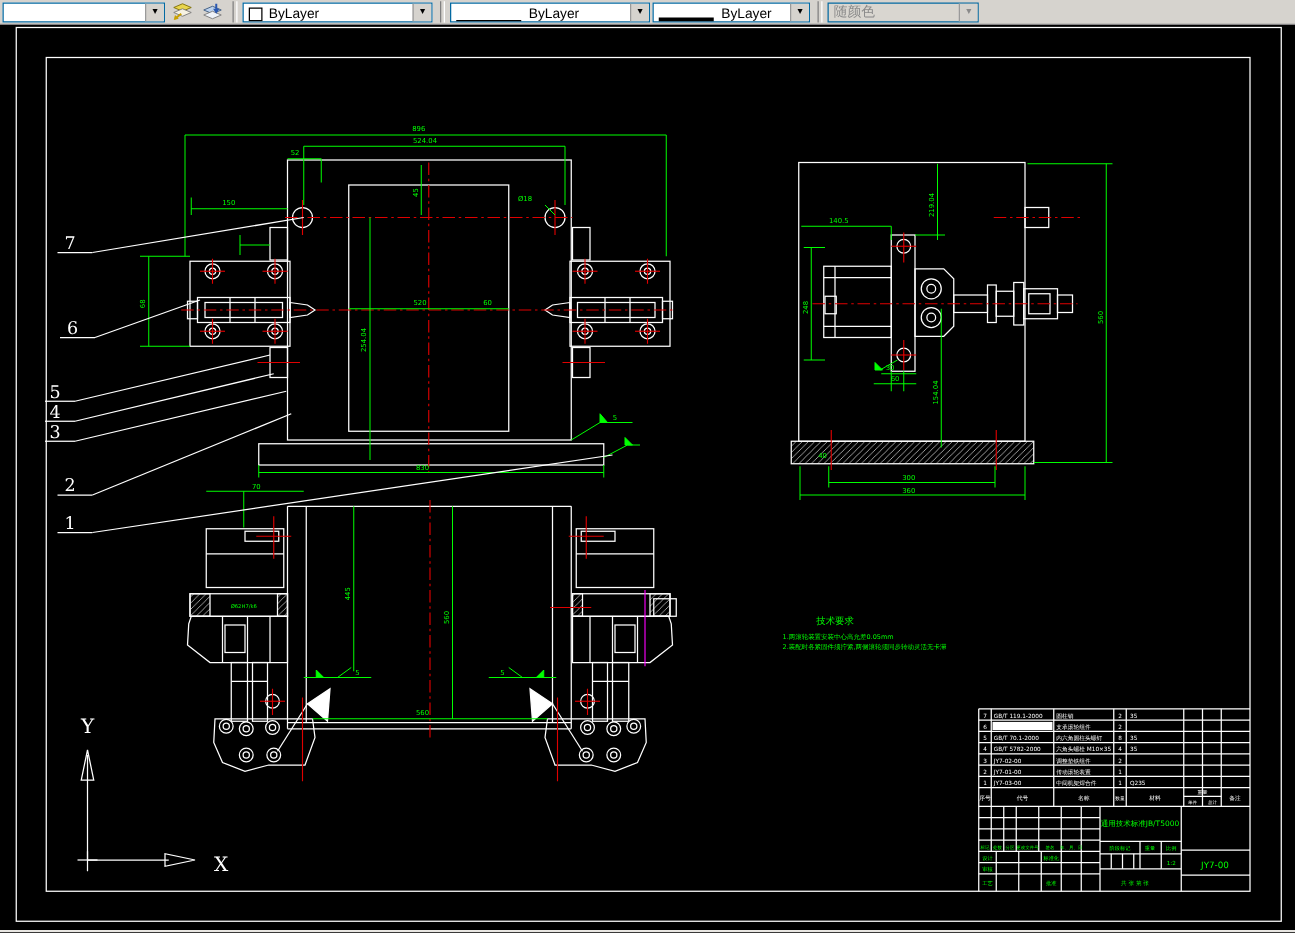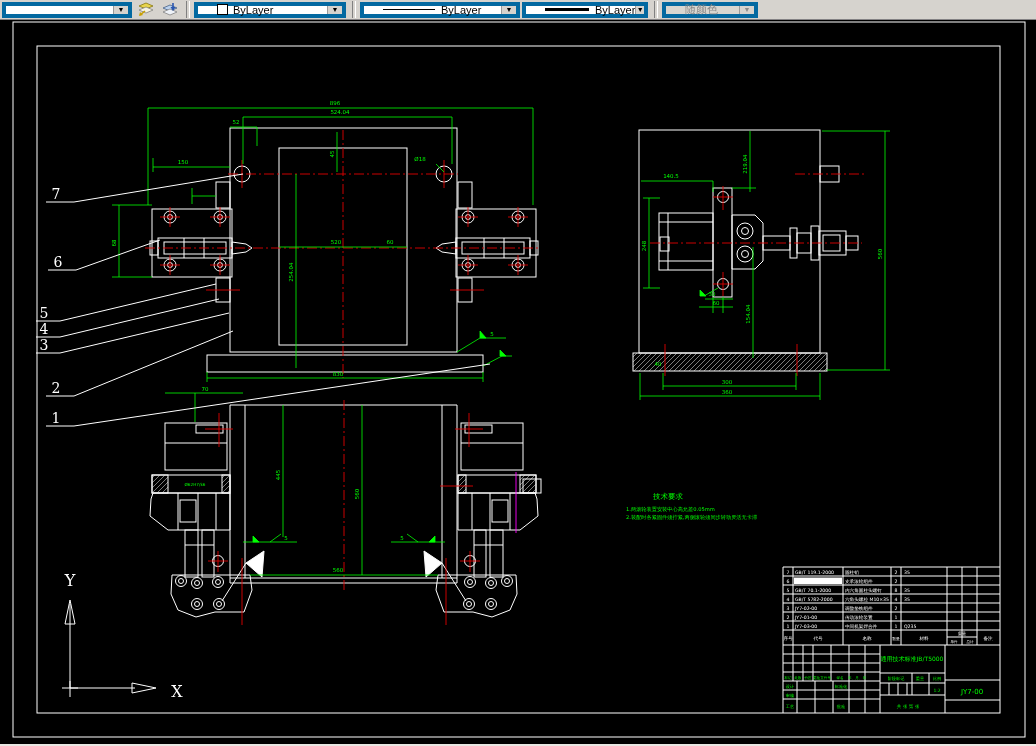--- a/index.html
+++ b/index.html
@@ -1,19 +1,19 @@
 <!DOCTYPE html>
 <html><head>
 <meta charset="utf-8">
 <style>
   html,body{margin:0;padding:0;background:#000;width:1036px;height:746px;overflow:hidden}
   .toolbar{height:20px;background:#d6d3ce;display:flex;align-items:center;padding:0 2px;box-sizing:border-box;
            border-bottom:1px solid #848284;font-family:"Liberation Sans",sans-serif;font-size:11px;color:#000}
-  .combo{background:#fff;border:4px solid #0369a1;height:16px;display:flex;align-items:center;box-sizing:border-box;
-         padding-left:19px;margin-right:2px;white-space:nowrap}
+  .combo{background:#fff;border:1px solid #0369a1;height:16px;display:flex;align-items:flex-end;box-sizing:border-box;
+         padding-left:4px;margin-right:2px;white-space:nowrap}
   .combo .arrow{margin-left:auto;width:14px;height:100%;background:#d6d3ce;border-left:1px solid #9a9a9a;
                 display:flex;align-items:center;justify-content:center;font-size:7px;color:#000}
   .combo.disabled{background:#d9d6d0;color:#8a8a8a}
   .combo.disabled .arrow{color:#8a8a8a}
   .swatch{width:9px;height:9px;border:1px solid #000;background:#fff;margin-right:5px;flex:none}
   .lt-line{width:52px;border-top:1px solid #000;margin-right:6px;flex:none}
   .lw-line{width:44px;border-top:3px solid #000;margin-right:6px;flex:none}
   .sep{width:2px;height:17px;border-left:1px solid #808080;border-right:1px solid #fff;margin:0 4px;flex:none}
   .tool-btn{width:22px;height:18px;border:none;background:transparent;padding:1px;margin:0 1px;flex:none}
   .canvas-wrap{position:relative;width:1036px;height:724px;background:#000}
@@ -66,21 +66,21 @@
     <span class="lt-line"></span>
     <span>ByLayer</span>
     <span class="arrow">▼</span>
   </div>
   <div class="combo" style="width:126px">
     <span class="lw-line"></span>
     <span>ByLayer</span>
     <span class="arrow">▼</span>
   </div>
   <div class="sep"></div>
-  <div class="combo disabled" style="width:96px">
+  <div class="combo disabled" style="width:121px">
     <span>随颜色</span>
     <span class="arrow">▼</span>
   </div>
 </div>
 
 <div class="canvas-wrap">
 <svg width="1036" height="724" viewBox="0 20 1036 724">
   <defs>
     <pattern id="h" width="5" height="5" patternUnits="userSpaceOnUse">
       <path d="M0,5 L5,0" stroke="#cfcfcf" stroke-width="0.6"></path>

